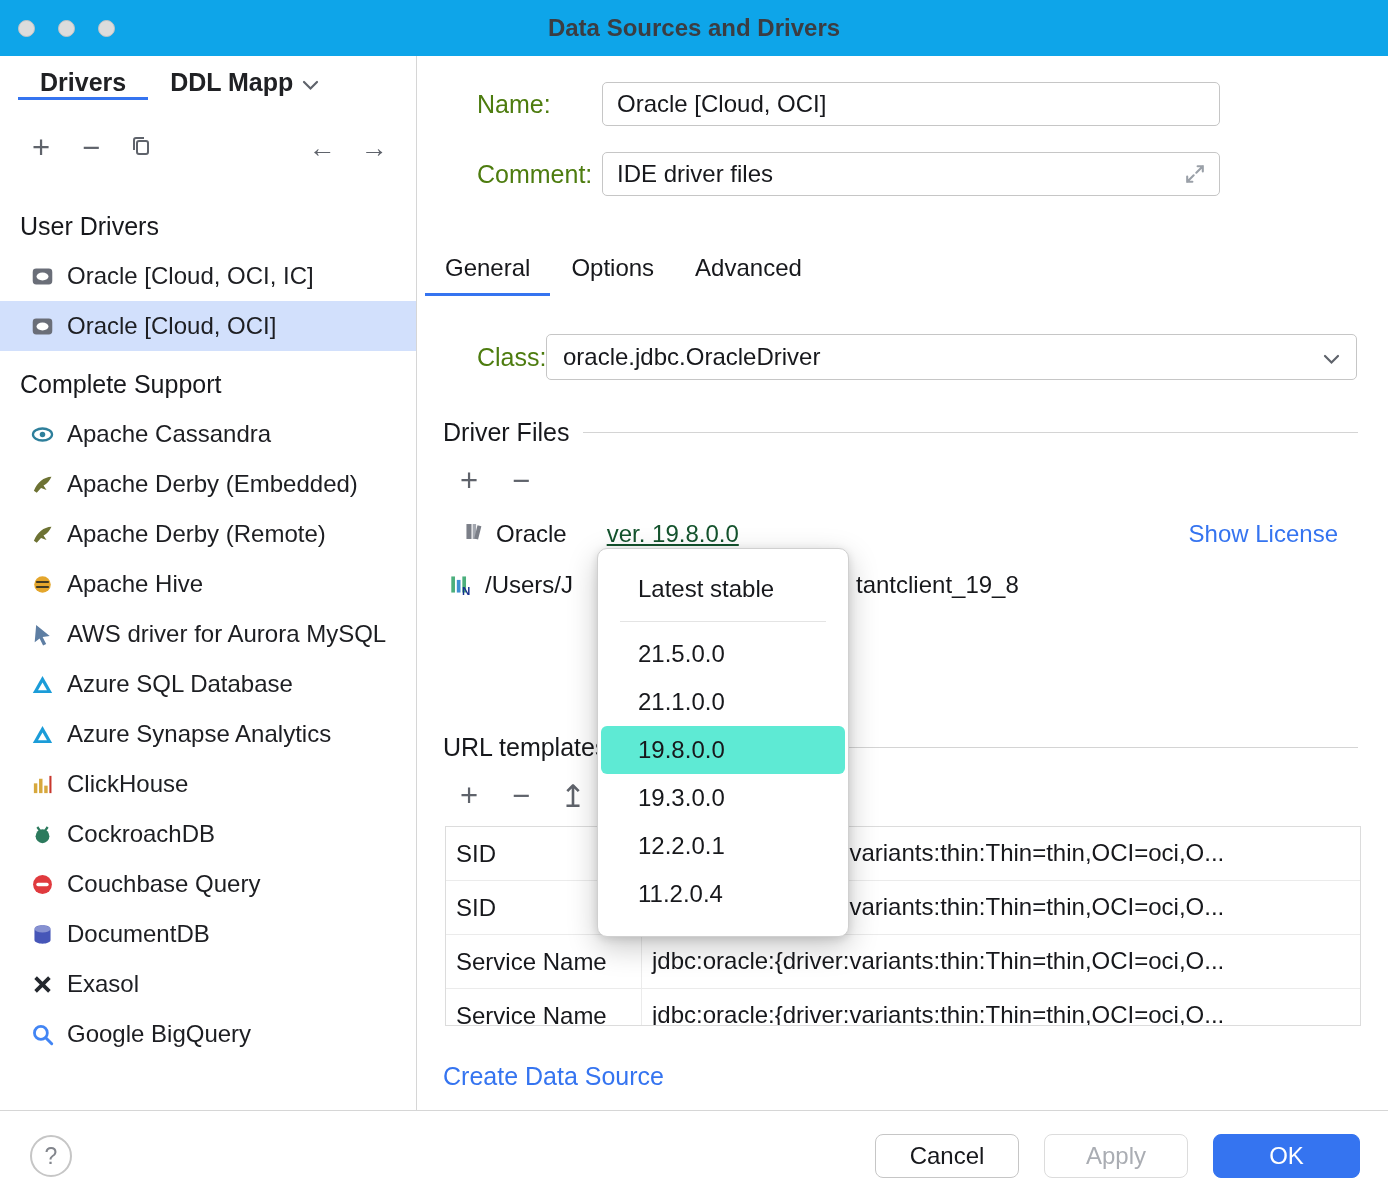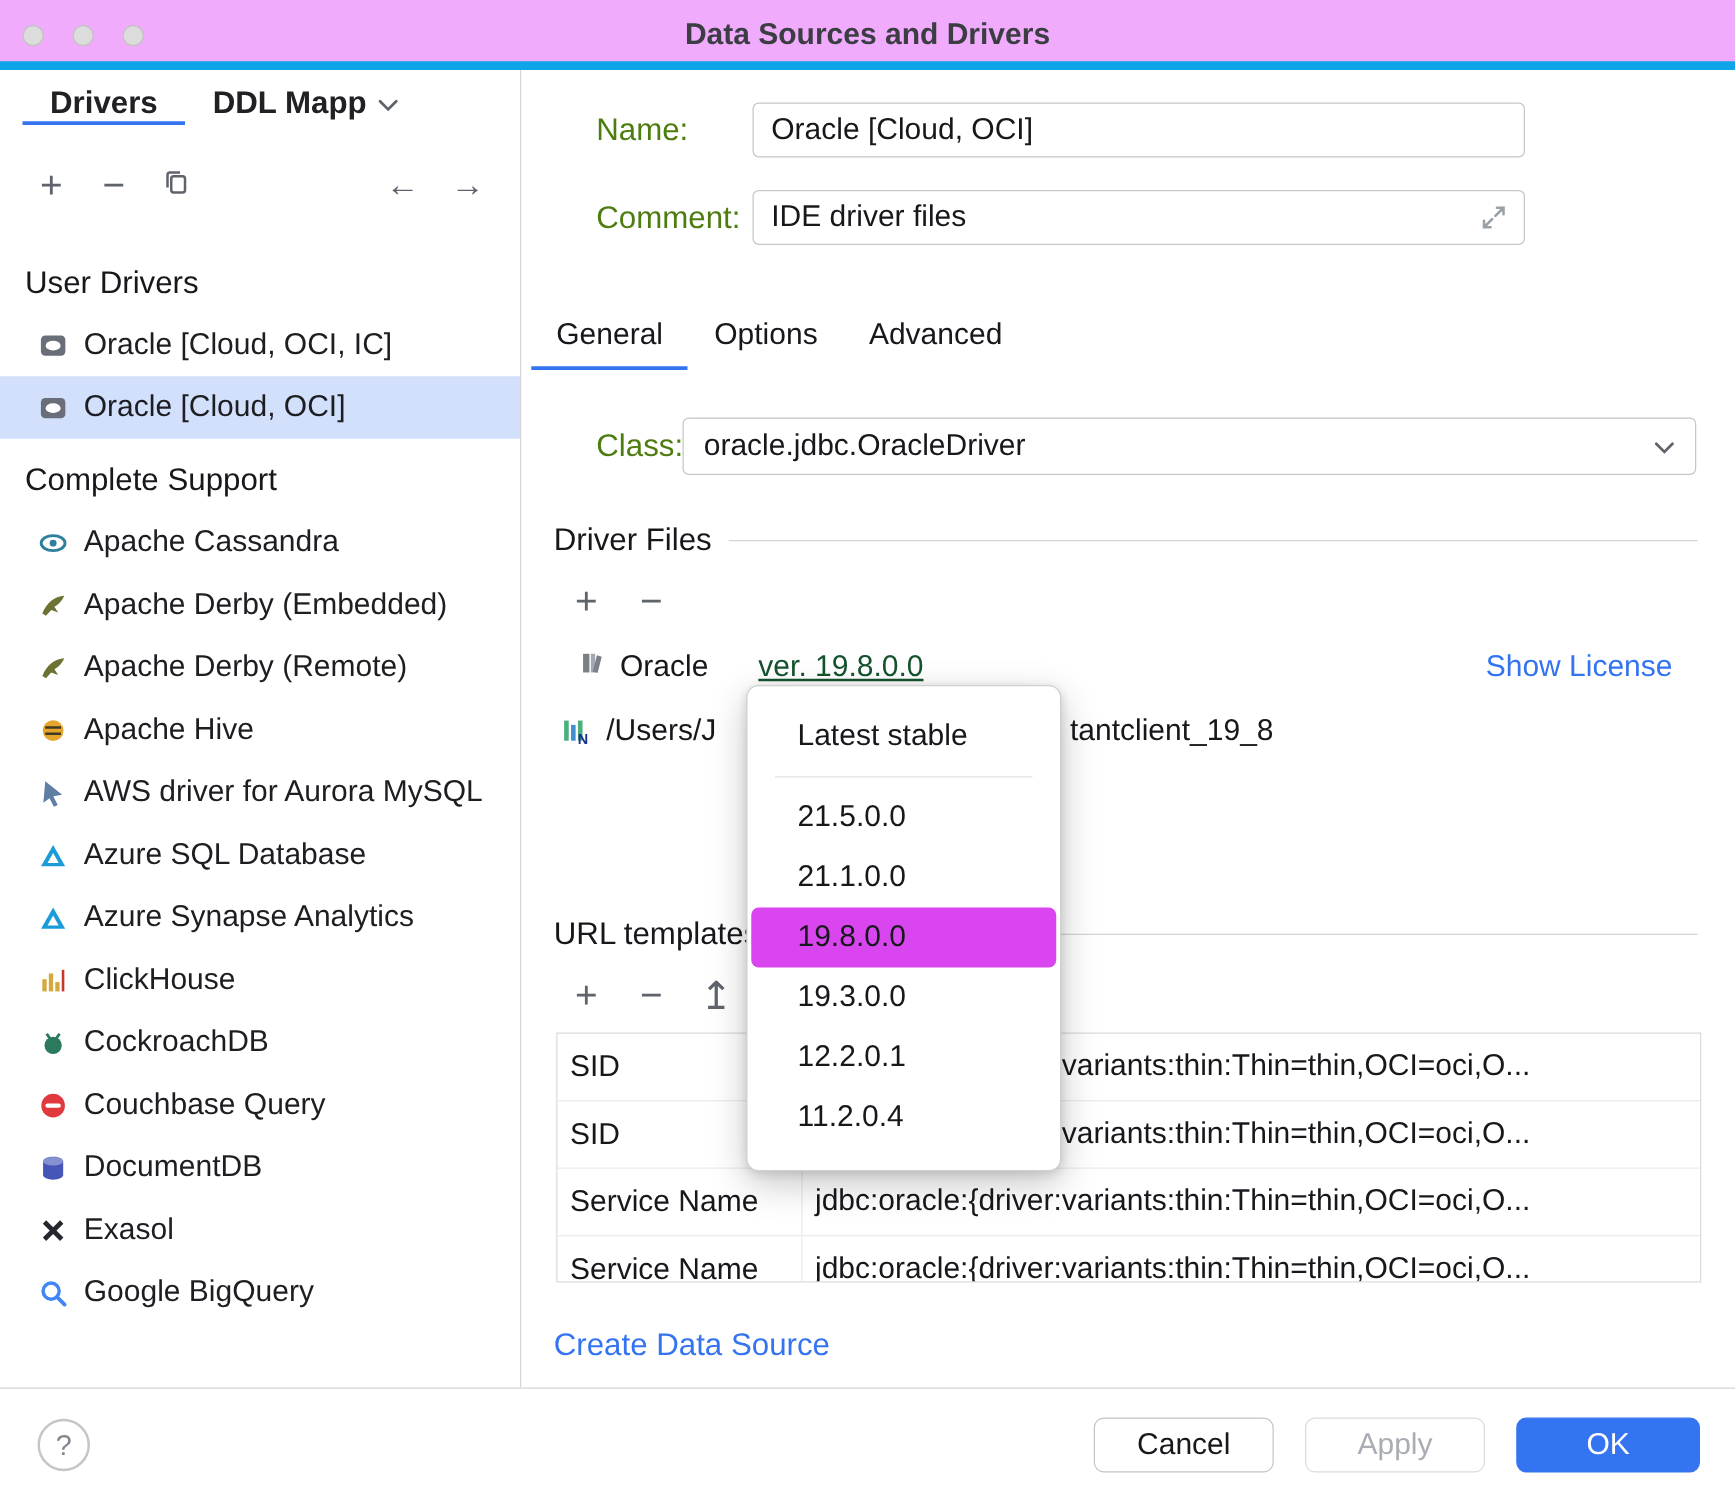--- a/index.html
+++ b/index.html
@@ -1,22 +1,22 @@
 <!DOCTYPE html>
 <html><head>
 <meta charset="utf-8">
 <style>
   html,body{margin:0;padding:0;}
   body{width:1388px;height:1202px;overflow:hidden;background:#fff;
        font-family:"Liberation Sans", sans-serif;color:#17181c;}
   .window{position:relative;width:1388px;height:1202px;background:#fff;}
 
   
-  .titlebar{position:absolute;left:0;top:0;right:0;height:56px;background:#f0abfc;
-            border-bottom:7px solid #0ea5e9;box-sizing:border-box;}
+  .titlebar{position:absolute;left:0;top:0;right:0;height:56px;background:#0ea5e9;
+            border-bottom:1px solid #0ea5e9;box-sizing:border-box;}
   .window-title{height:56px;line-height:56px;text-align:center;font-weight:700;
                 font-size:24px;color:#3b3d42;}
   .traffic-lights{position:absolute;left:18px;top:0;height:56px;display:flex;
                   align-items:center;gap:23px;}
   .light{width:17px;height:17px;border-radius:50%;background:#dcdcdc;
          border:1px solid #c3c3c3;box-sizing:border-box;}
 
   
   .sidebar{position:absolute;left:0;top:56px;width:417px;bottom:92px;background:#fff;
            border-right:1px solid #d6d6d6;box-sizing:border-box;overflow:hidden;}
@@ -98,21 +98,21 @@
 
   
   .popup{position:absolute;left:597px;top:548px;width:252px;background:#fff;
          border:1px solid #d0d0d0;border-radius:10px;box-sizing:border-box;
          padding:20px 0 18px;z-index:40;
          box-shadow:0 10px 30px rgba(0,0,0,.22), 0 2px 8px rgba(0,0,0,.12);}
   .popup-header{height:40px;line-height:40px;padding-left:40px;font-size:24px;cursor:default;}
   .popup-sep{height:1px;background:#e4e4e4;margin:12px 22px 8px;}
   .popt{height:48px;line-height:48px;padding-left:37px;margin:0 3px;font-size:24px;
         border-radius:6px;cursor:default;}
-  .popt.selected{background:#d946ef;}
+  .popt.selected{background:#5eead4;}
 
   
   .footer{position:absolute;left:0;right:0;bottom:0;height:92px;background:#fff;
           border-top:1px solid #d6d6d6;box-sizing:border-box;}
   .help-btn{position:absolute;left:30px;top:24px;width:42px;height:42px;border-radius:50%;
             border:2px solid #c6c6c6;box-sizing:border-box;display:flex;align-items:center;
             justify-content:center;font-size:23px;color:#82858c;cursor:default;}
   .footer-buttons{position:absolute;right:28px;top:23px;display:flex;gap:25px;}
   .btn{height:44px;min-width:144px;border-radius:8px;border:1px solid #c6c6c6;background:#fff;
        font-size:24px;color:#17181c;font-family:inherit;padding:0 24px;cursor:default;}

